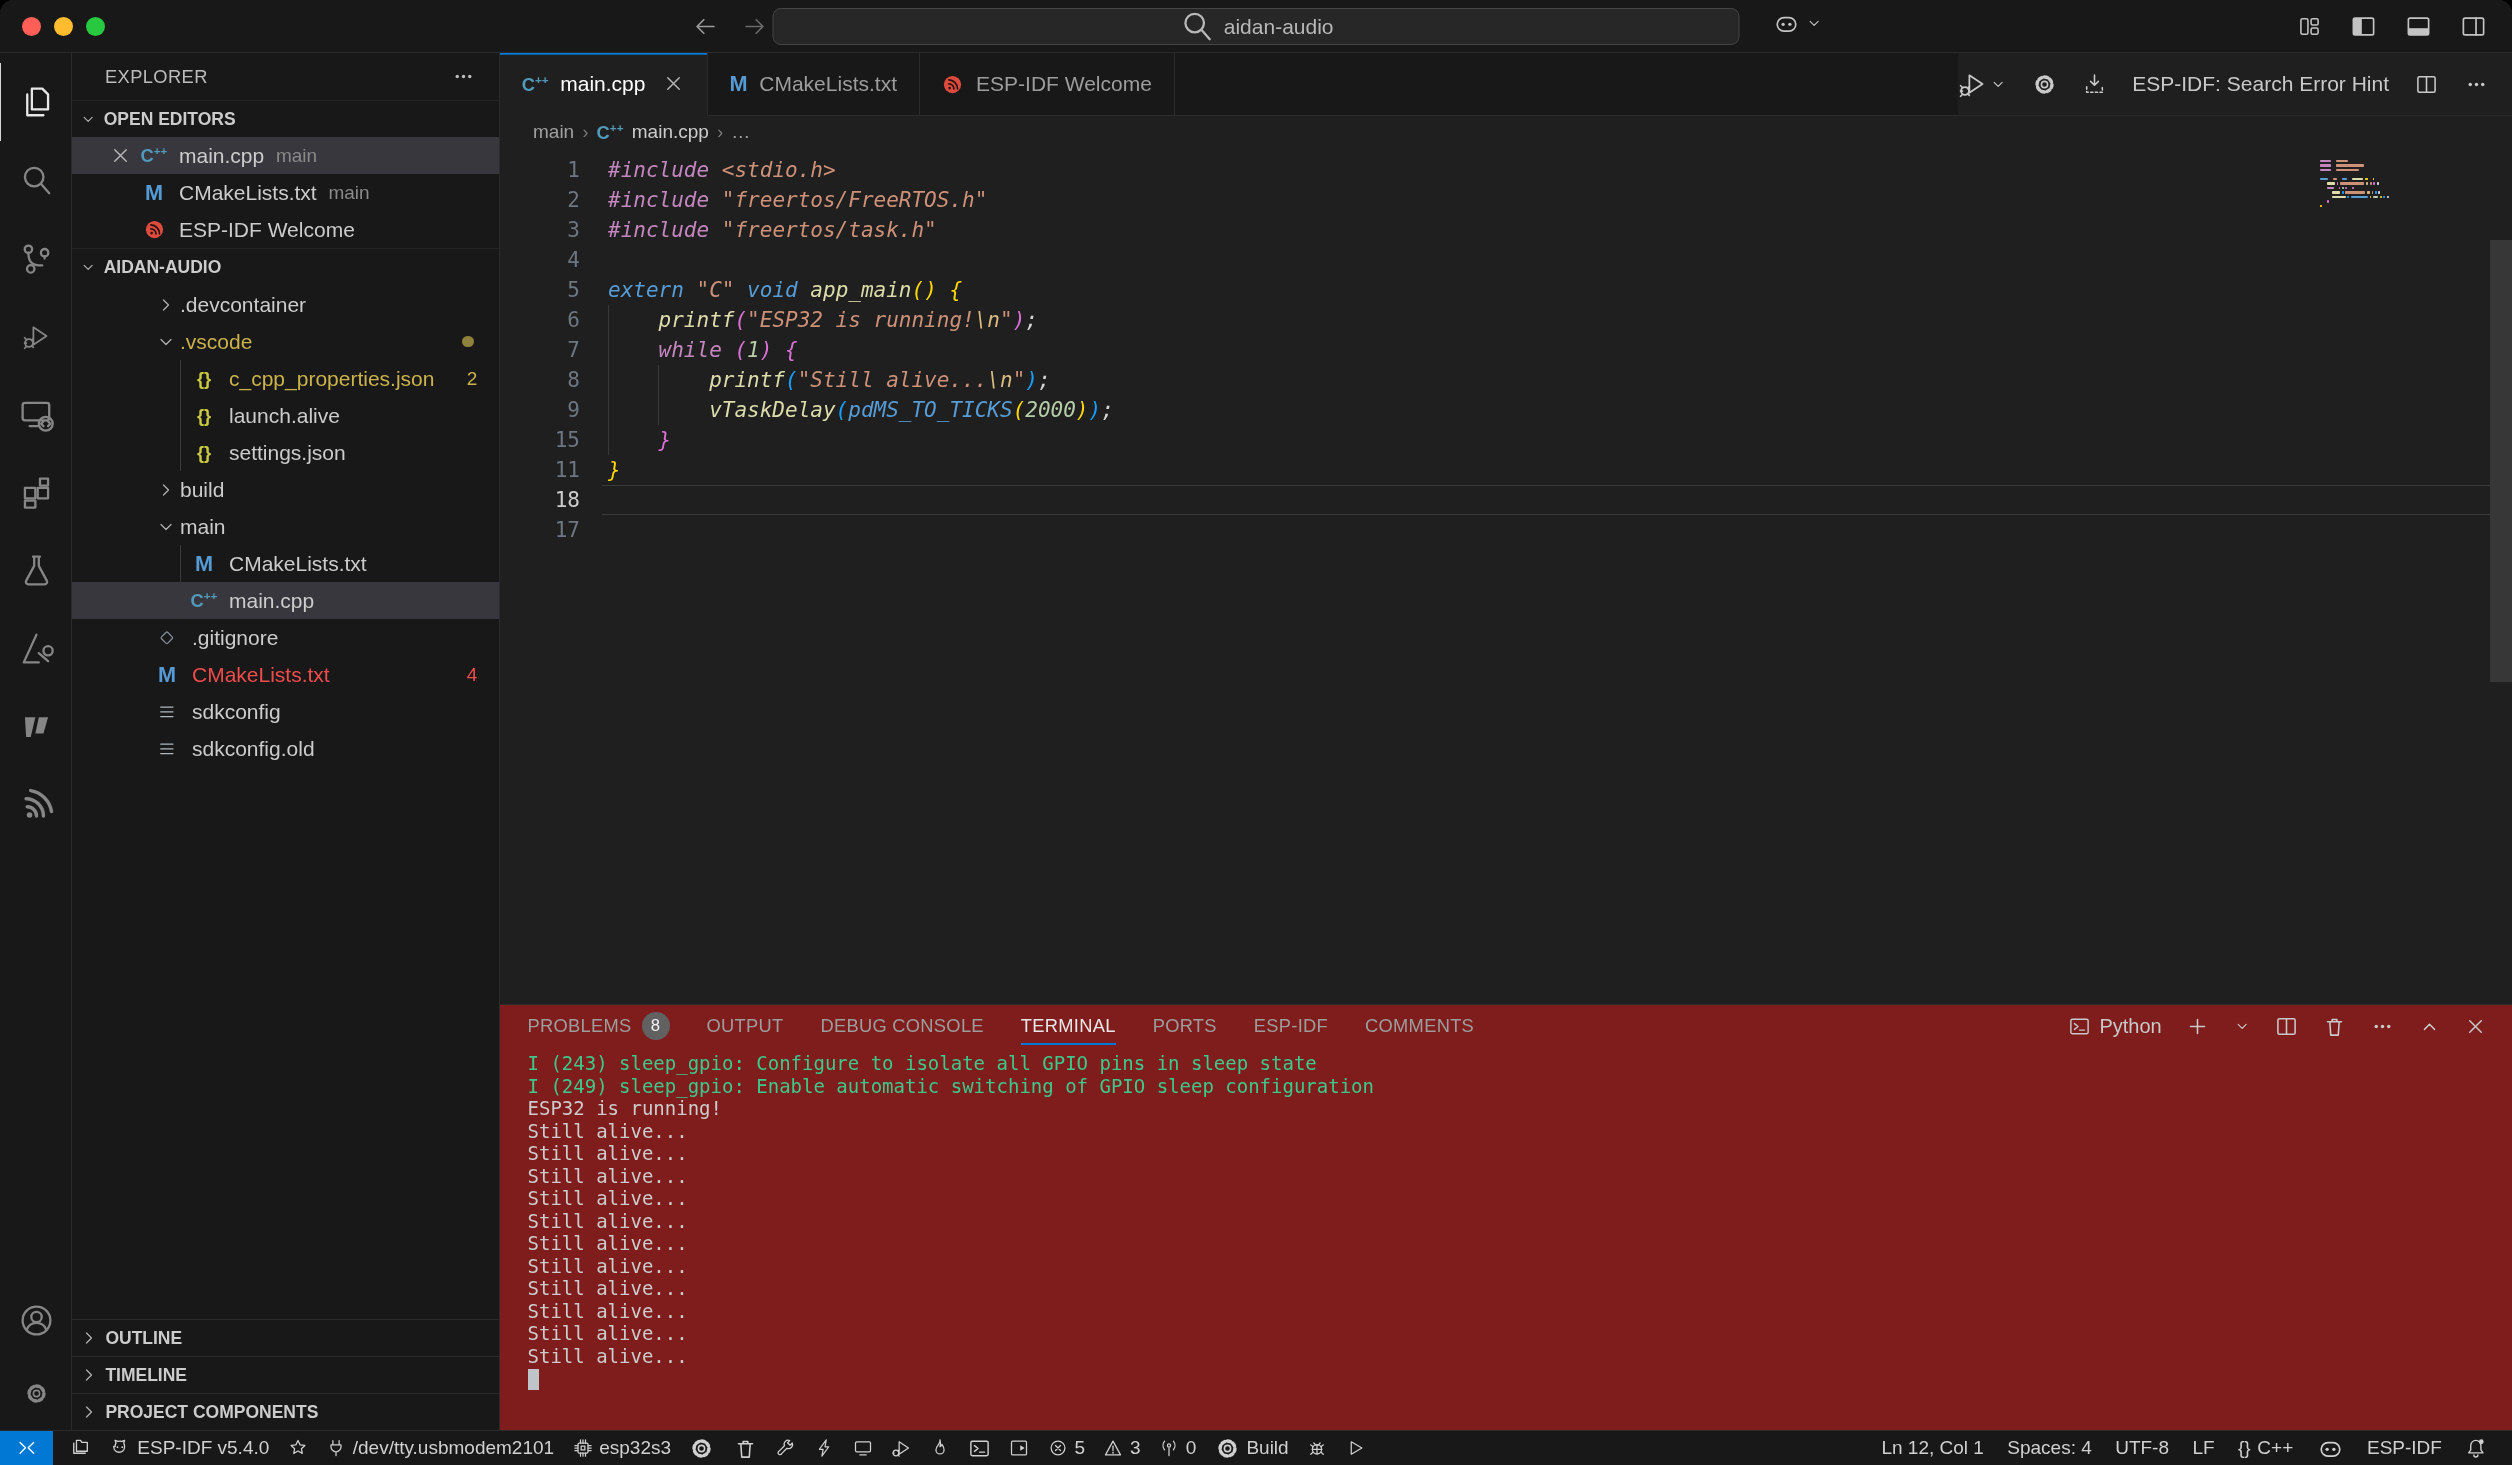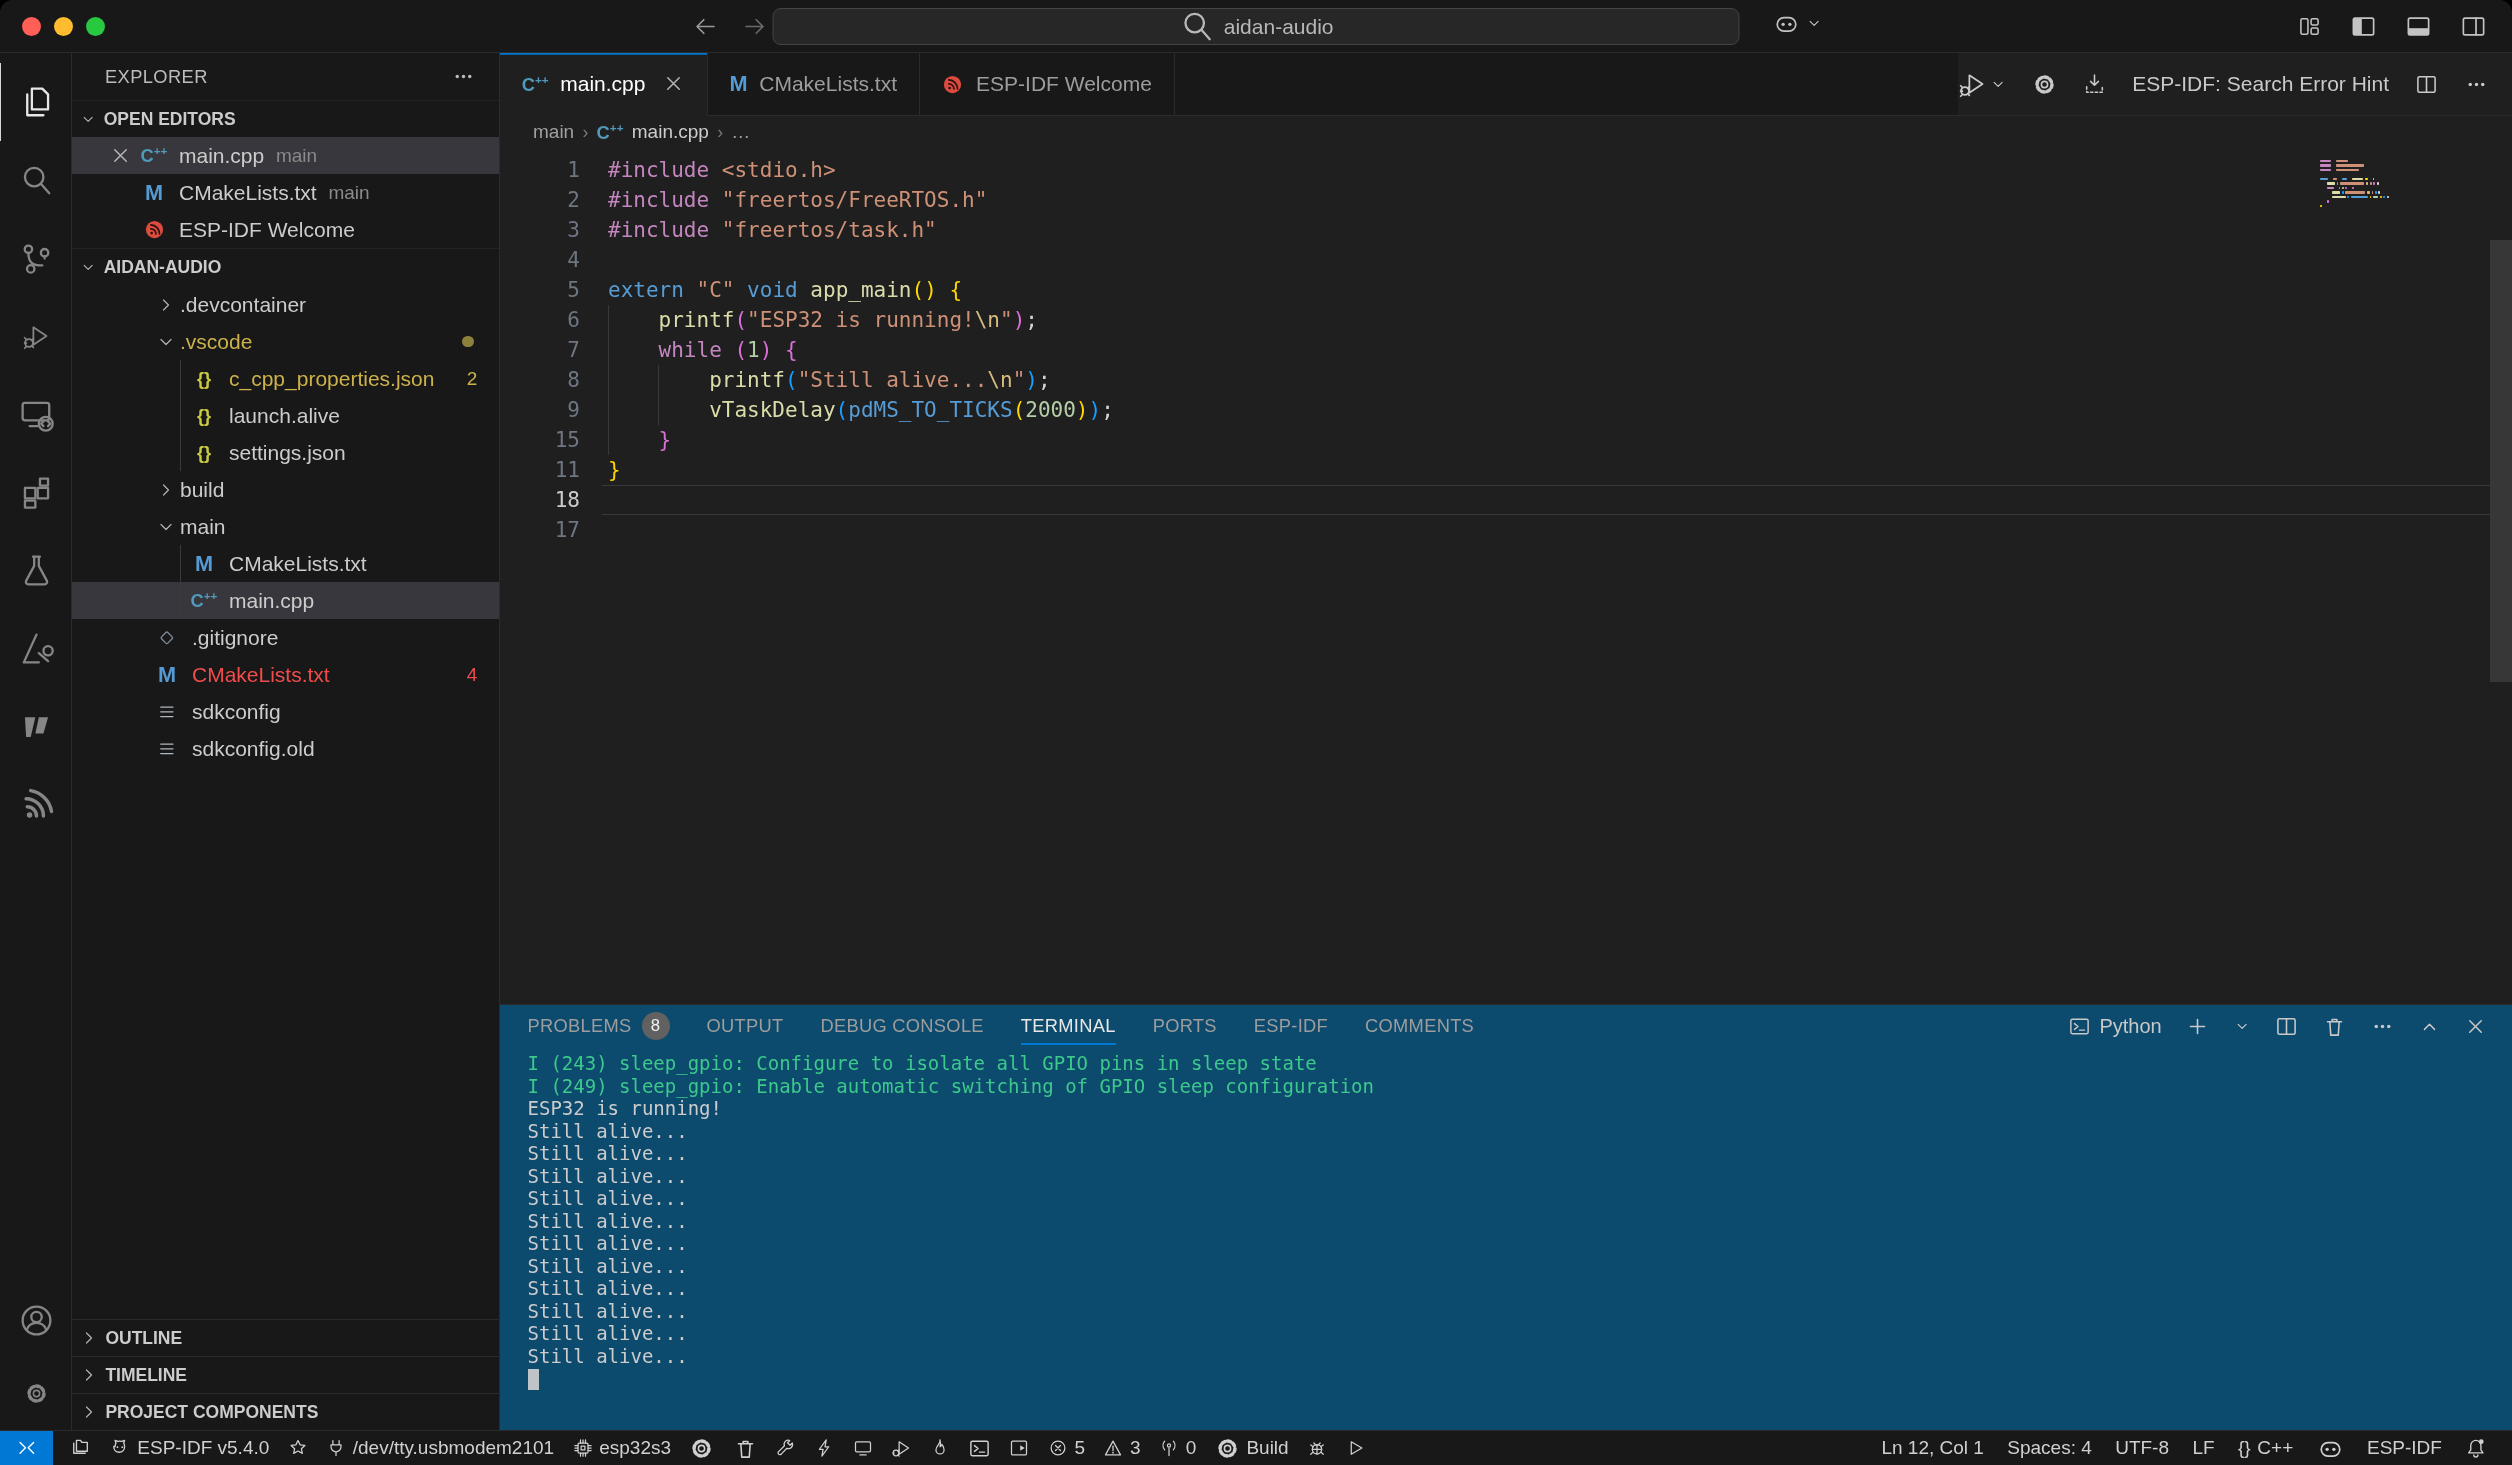--- a/index.html
+++ b/index.html
@@ -55,31 +55,31 @@
   .tab .tx { color:#b6b6b6; margin-left:5px; }
   .tab-actions { margin-left:auto; display:flex; align-items:center; gap:25px; color:#c9c9c9; padding-right:23px; font-size:21px; background:#1f1f1f; }
   .tab-actions .grp { display:flex; align-items:center; gap:3.3px; }
   .breadcrumbs { height:32px; flex:0 0 32px; background:#1f1f1f; display:flex; align-items:center; gap:8.3px; padding-left:33px; font-size:19px; color:#a0a0a0; }
   .breadcrumbs .sep { color:#7a7a7a; font-size:17.5px; }
 
   .code-area { flex:1; background:#1f1f1f; position:relative; overflow:hidden; font-family:"DejaVu Sans Mono", monospace; font-size:21px; }
   .code-scroll { position:absolute; inset:0; padding-top:6.7px; }
   .code-line { height:30px; line-height:30px; display:flex; white-space:pre; position:relative; }
   .code-line .ln { width:80px; text-align:right; color:#6e7681; flex:0 0 80px; }
-  .code-line .ltext { padding-left:28px; }
+  .code-line .ltext { padding-left:28px;font-style:italic; }
   .code-line.cur .ln { color:#cccccc; }
   .code-line.cur::before { content:""; position:absolute; left:102px; right:21.7px; top:0; bottom:0; border-top:1.7px solid #393939; border-bottom:1.7px solid #393939; }
   .iguide { position:absolute; width:0.8px; background:#393939; }
   .minimap { position:absolute; top:11.7px; right:50px; width:142px; }
   .minimap .mrow { height:2.5px; margin-bottom:2px; display:flex; gap:1.7px; }
   .minimap .mrow span { height:2.5px; border-radius:0.8px; display:inline-block; }
   .scrollbar-v { position:absolute; right:0; top:92px; width:21.7px; height:442px; background:#4b4b4b; opacity:.55; }
 
   
-  .panel { height:426px; flex:0 0 426px; background:#0c4a6e; border-top:0.8px solid #2b2b2b; display:flex; flex-direction:column; }
+  .panel { height:426px; flex:0 0 426px; background:#7f1d1d; border-top:0.8px solid #2b2b2b; display:flex; flex-direction:column; }
   .panel-tabs { height:42px; flex:0 0 42px; display:flex; align-items:center; padding-left:27.5px; gap:37px; }
   .ptab { display:flex; align-items:center; gap:10px; font-size:18.3px; color:#9d9d9d; height:100%; line-height:42px; position:relative; letter-spacing:0.3px; }
   .ptab.active { color:#e7e7e7; }
   .ptab.active::after { content:""; position:absolute; left:0; right:0; bottom:1.7px; height:2.5px; background:#0078d4; }
   .ptab .pbadge { min-width:28px; height:28px; border-radius:14px; background:#616161; color:#f2f2f2; font-size:16.7px; display:flex; align-items:center; justify-content:center; }
   .panel-actions { margin-left:auto; display:flex; align-items:center; gap:23px; padding-right:25px; color:#c9c9c9; font-size:20px; }
   .panel-actions .shell { display:flex; align-items:center; gap:8.3px; }
   .term { flex:1; padding:5px 0 0 27.5px; font-family:"DejaVu Sans Mono", monospace; font-size:19px; overflow:hidden; }
   .tline { height:22.5px; line-height:22.5px; white-space:pre; }
   .tcursor { width:11.7px; height:21.7px; background:#bfc4c9; margin-top:1.7px; }

